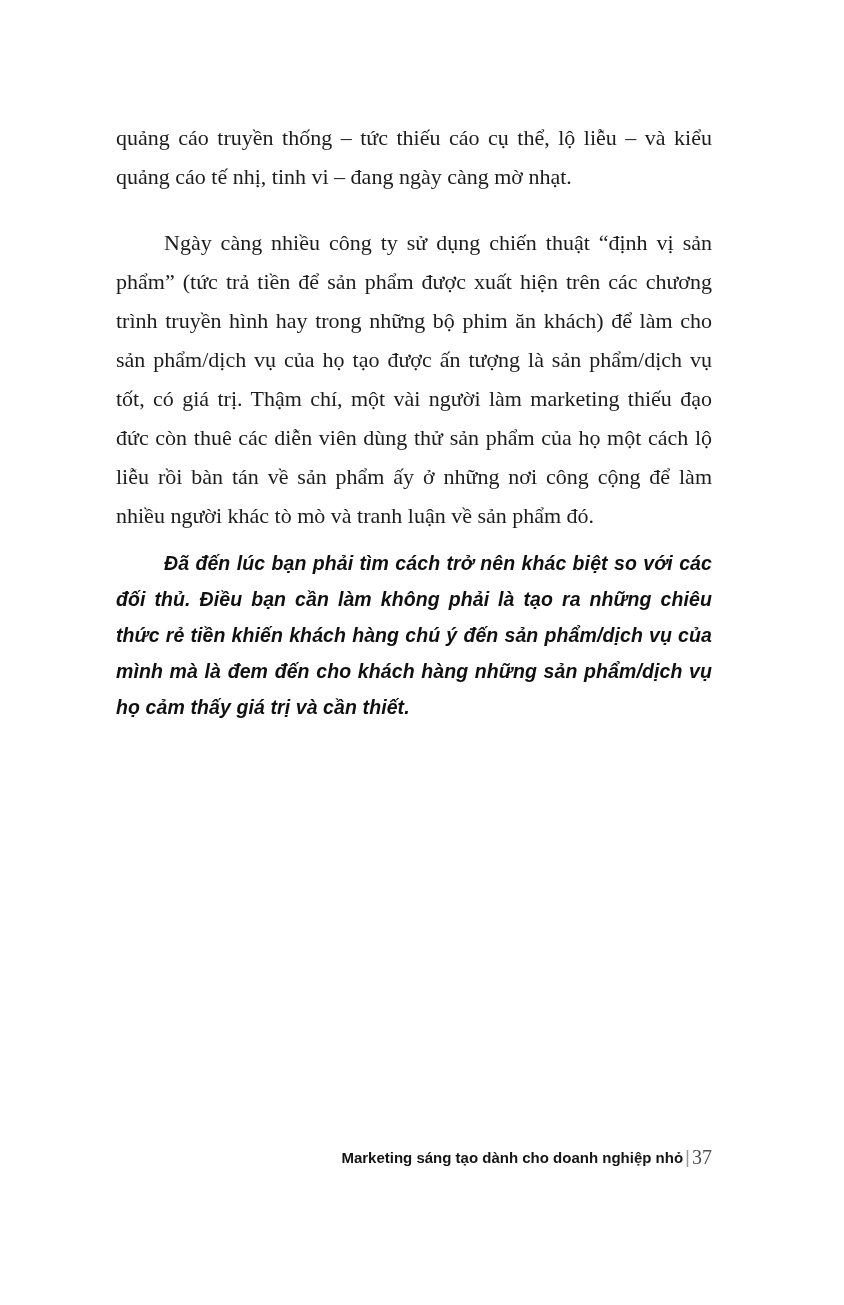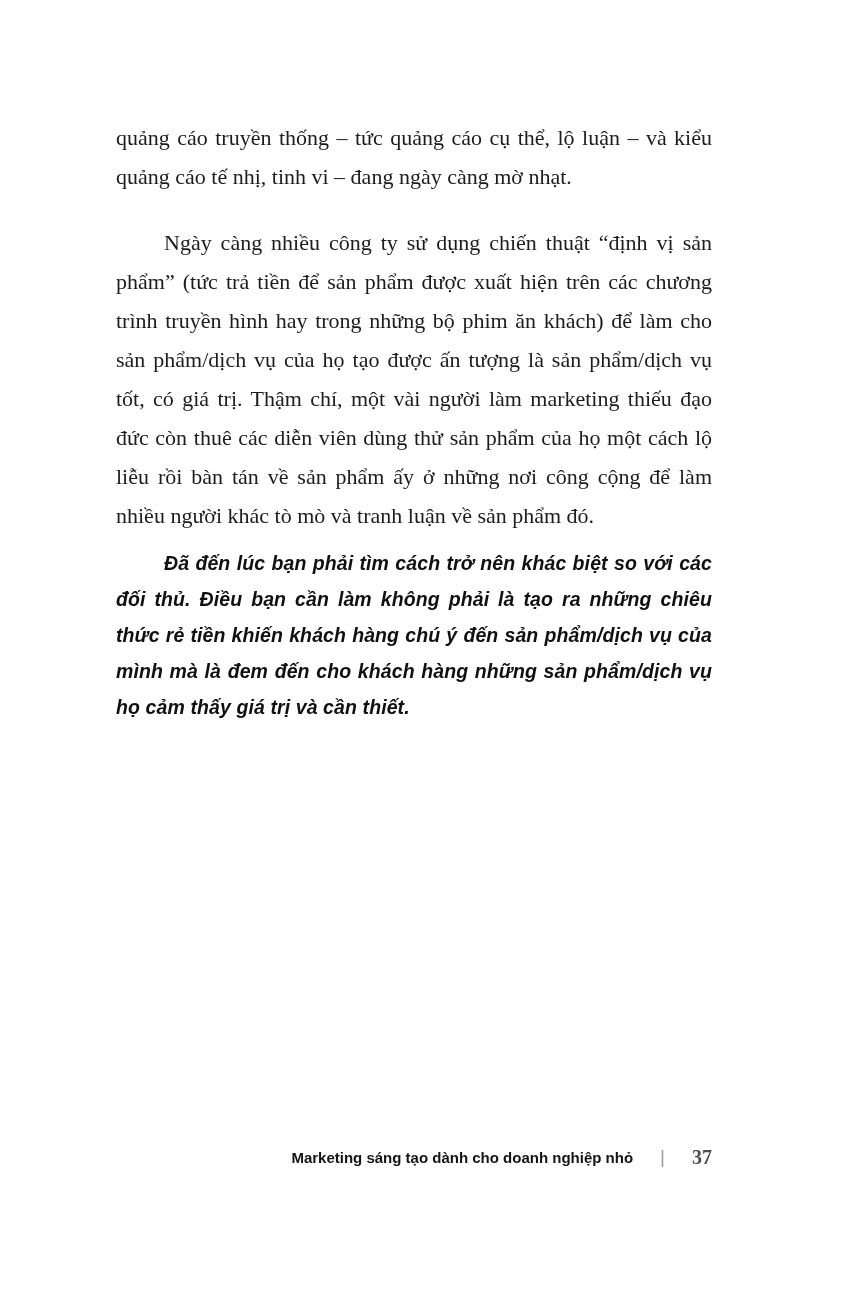--- a/index.html
+++ b/index.html
@@ -46,50 +46,49 @@
     margin-top: 10px;
     color: #101010;
     letter-spacing: 0.1px;
   }
   .footer {
     position: absolute;
     top: 1146px;
     right: 132px;
     display: flex;
     align-items: center;
-    gap: 27px;
+    gap: 2px;
     white-space: nowrap;
   }
   .footer-title {
     font-family: "Liberation Sans", sans-serif;
     font-weight: bold;
     font-size: 15px;
     color: #141414;
   }
   .footer-sep {
     font-family: "Liberation Sans", sans-serif;
     font-weight: 300;
     font-size: 19px;
     color: #9a9a9a;
     transform: translateY(-1px);
   }
   .footer-page {
     font-family: "Liberation Serif", serif;
     font-size: 20px;
     color: #4d4d4d;
-    font-weight: bold;
   }
 </style>
 </head>
 <body>
 
 <div class="page">
 
   <div class="text-block">
-    <p class="para serif">quảng cáo truyền thống – tức quảng cáo cụ thể, lộ luận – và kiểu quảng cáo tế nhị, tinh vi – đang ngày càng mờ nhạt.</p>
+    <p class="para serif">quảng cáo truyền thống – tức thiếu cáo cụ thể, lộ liễu – và kiểu quảng cáo tế nhị, tinh vi – đang ngày càng mờ nhạt.</p>
 
     <p class="para serif indent para-gap">Ngày càng nhiều công ty sử dụng chiến thuật “định vị sản phẩm” (tức trả tiền để sản phẩm được xuất hiện trên các chương trình truyền hình hay trong những bộ phim ăn khách) để làm cho sản phẩm/dịch vụ của họ tạo được ấn tượng là sản phẩm/dịch vụ tốt, có giá trị. Thậm chí, một vài người làm marketing thiếu đạo đức còn thuê các diễn viên dùng thử sản phẩm của họ một cách lộ liễu rồi bàn tán về sản phẩm ấy ở những nơi công cộng để làm nhiều người khác tò mò và tranh luận về sản phẩm đó.</p>
 
     <p class="para emphasis indent">Đã đến lúc bạn phải tìm cách trở nên khác biệt so với các đối thủ. Điều bạn cần làm không phải là tạo ra những chiêu thức rẻ tiền khiến khách hàng chú ý đến sản phẩm/dịch vụ của mình mà là đem đến cho khách hàng những sản phẩm/dịch vụ họ cảm thấy giá trị và cần thiết.</p>
   </div>
 
   <div class="footer">
     <span class="footer-title">Marketing sáng tạo dành cho doanh nghiệp nhỏ</span>
     <span class="footer-sep">|</span>
     <span class="footer-page">37</span>

